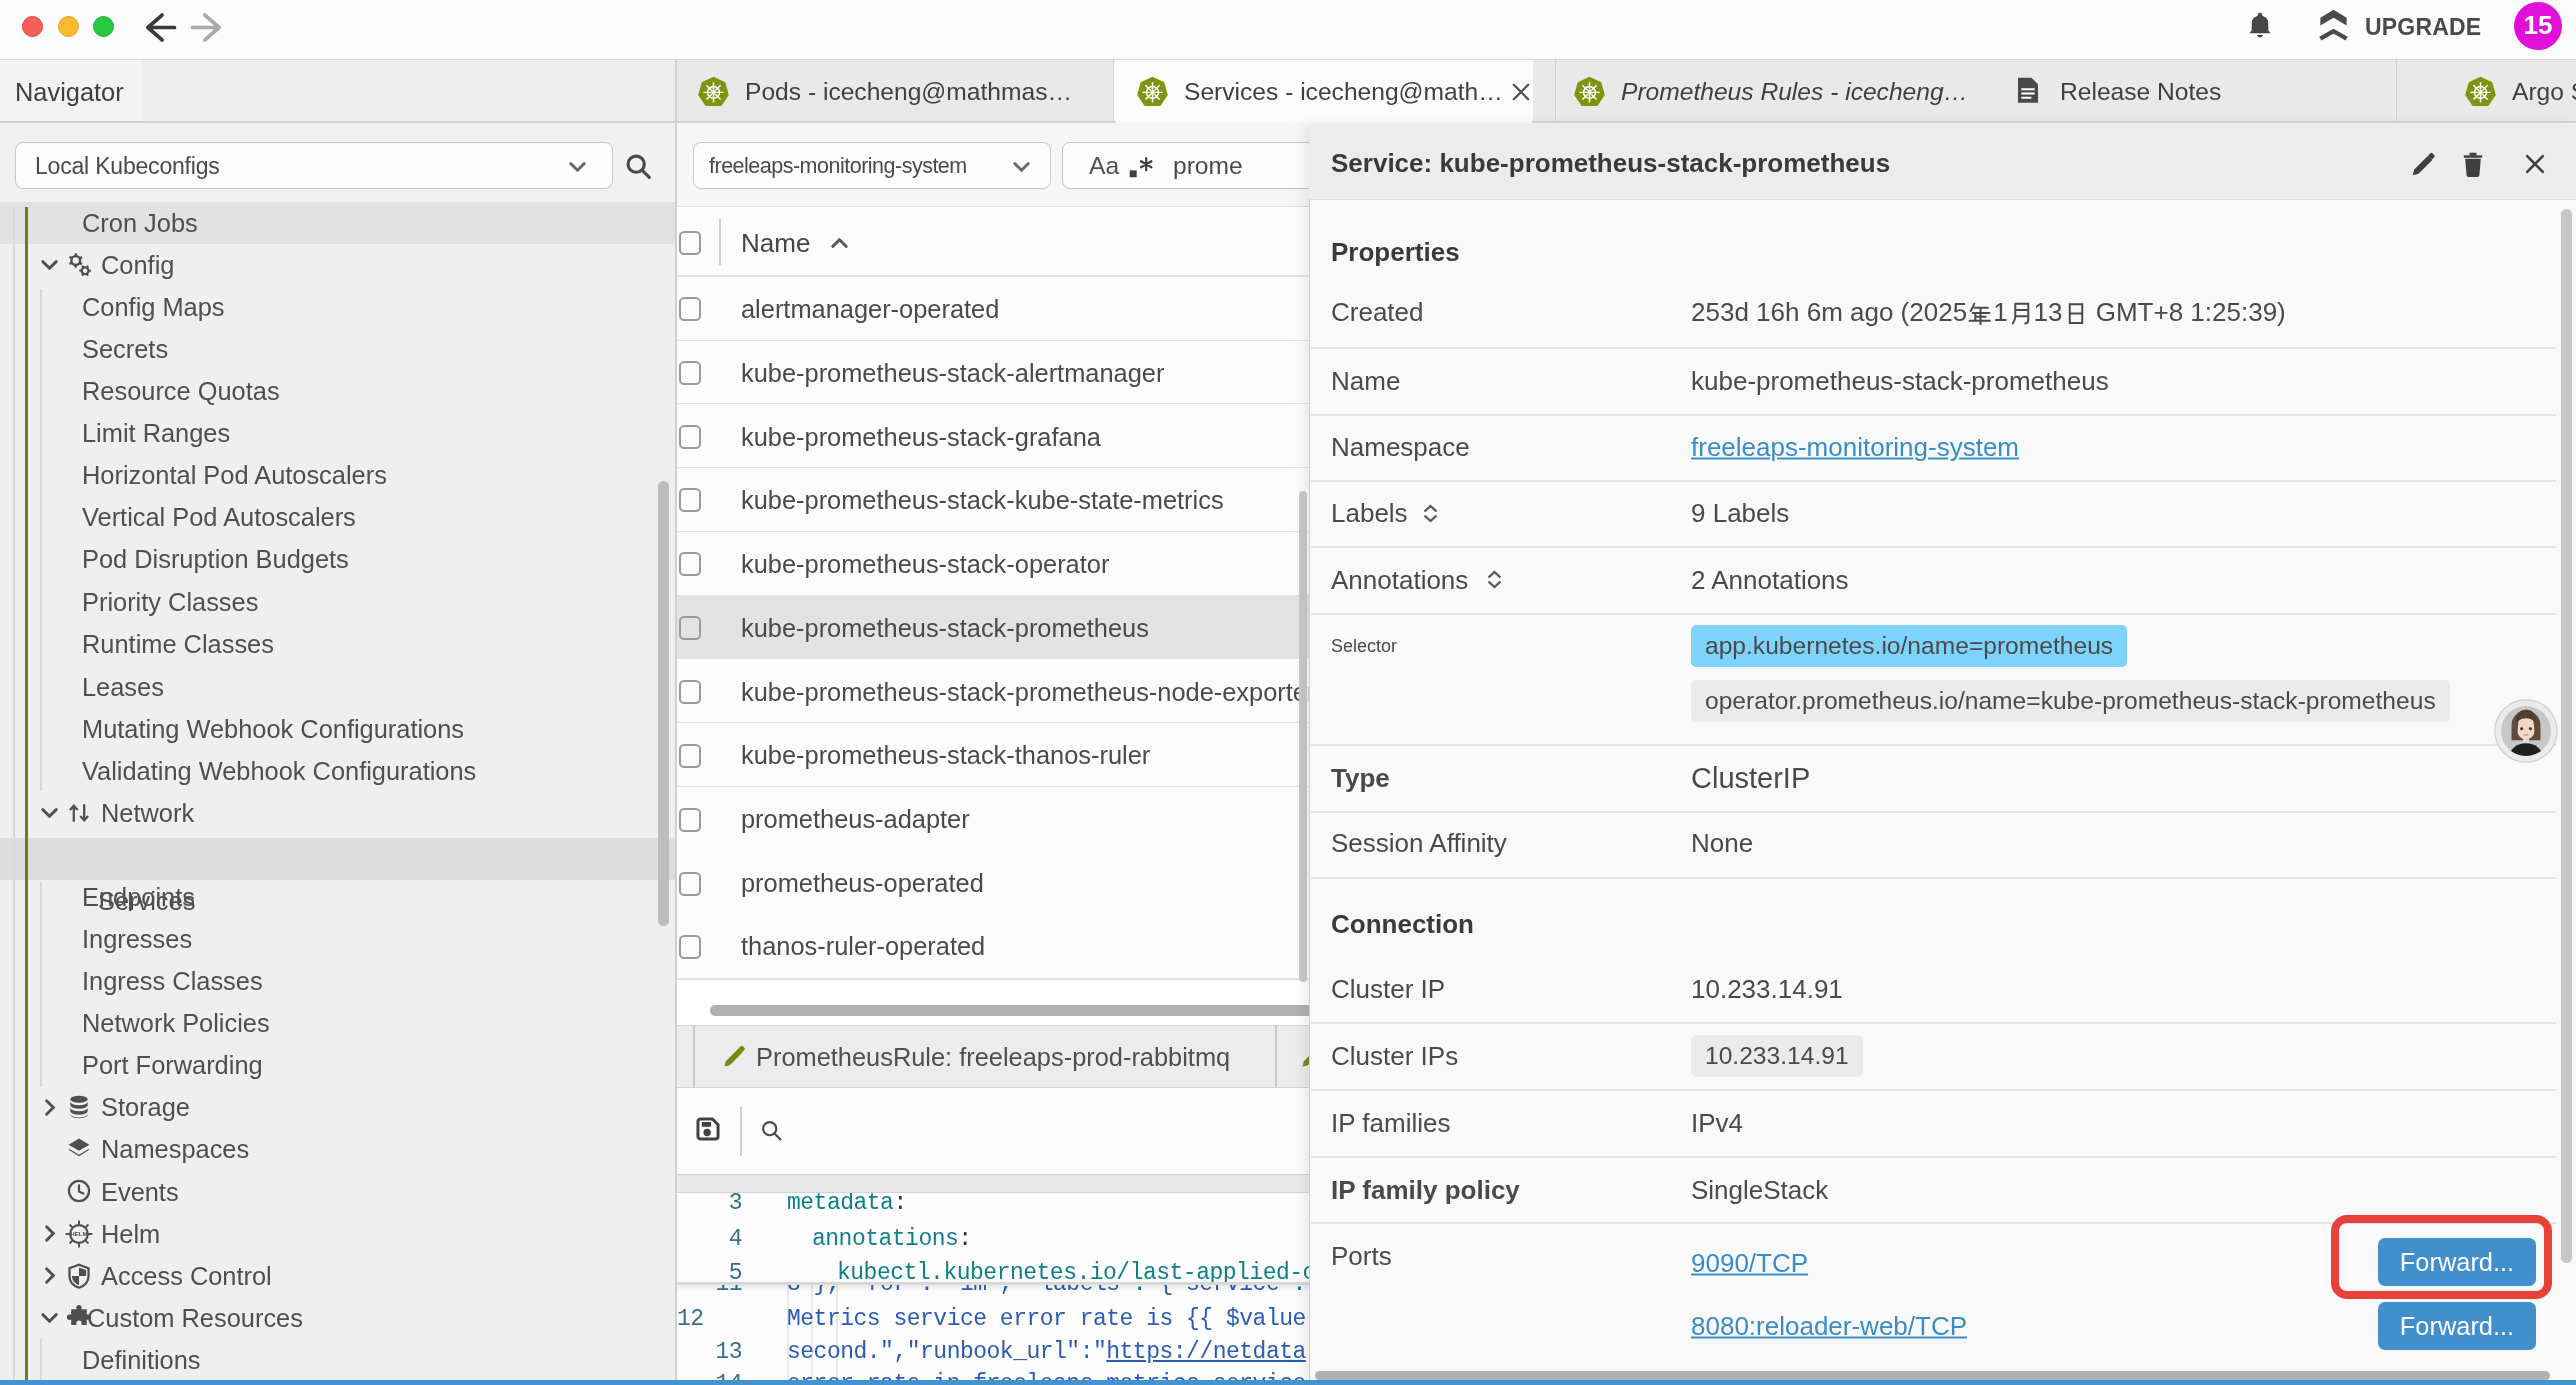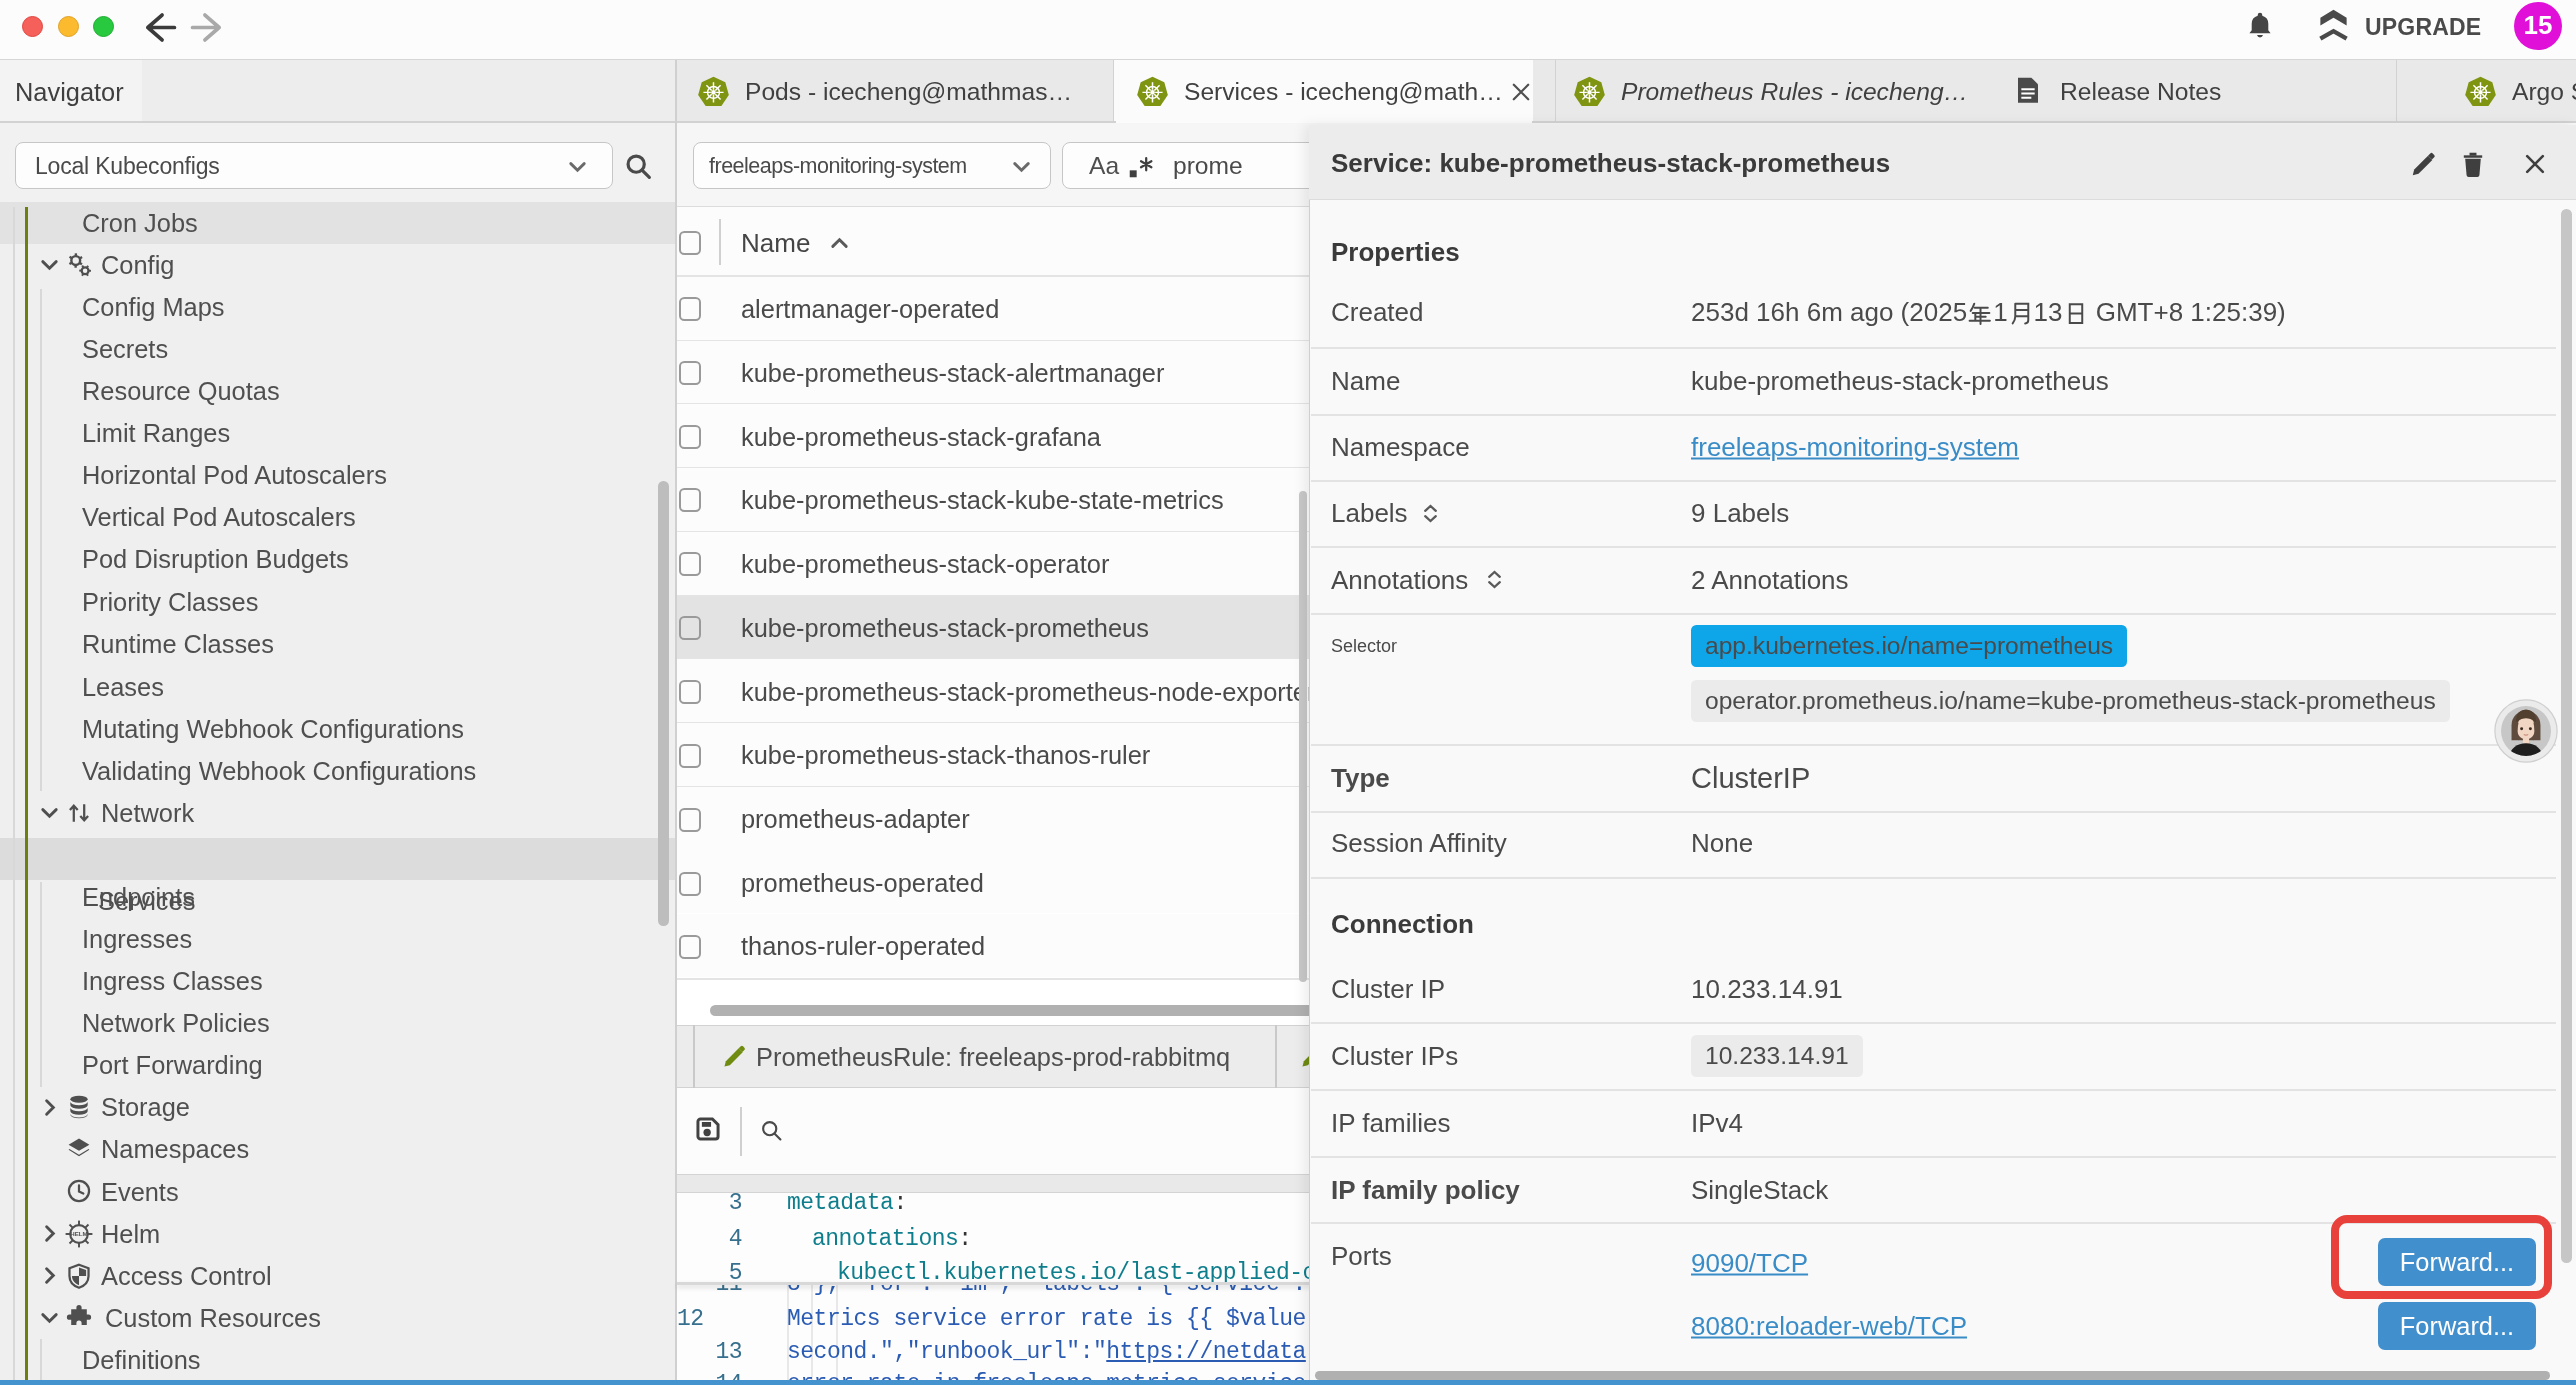--- a/index.html
+++ b/index.html
@@ -210,21 +210,21 @@
     <path d="M15 5.2 L23.2 8.2 V15 H15 Z" fill="#4f4f4f"></path>
     <path d="M15 15 V25.6 C10.5 23.8 7 20.3 6.9 15 Z" fill="#4f4f4f"></path>
   </svg>
 <div class="lbl" style="left:101px;top:1276px;transform:translateY(-50%);font-size:25.4px;color:#4f4f4f;font-weight:400;">Access Control</div>
 <svg style="position:absolute;left:38px;top:1306px" width="23" height="23" viewBox="0 0 24 24">
     <path d="M5 9 L12 16 L19 9" stroke="#4f4f4f" stroke-width="3" fill="none" stroke-linecap="round"></path>
   </svg>
 <svg style="position:absolute;left:66px;top:1305px" width="26" height="26" viewBox="0 0 30 30">
     <path fill="#4f4f4f" d="M12 3 a3 3 0 0 1 6 0 v2 h6 v6 h2 a3 3 0 0 1 0 6 h-2 v6 h-6 v-2 a3 3 0 0 0 -6 0 v2 H6 v-6 H4 a3 3 0 0 1 0 -6 h2 V5 h6 z"></path>
   </svg>
-<div class="lbl" style="left:105px;top:1318px;transform:translateY(-50%);font-size:25.4px;color:#4f4f4f;font-weight:400;">Custom Resources</div>
+<div class="lbl" style="left:87px;top:1318px;transform:translateY(-50%);font-size:25.4px;color:#4f4f4f;font-weight:400;">Custom Resources</div>
 <div class="lbl" style="left:82px;top:1360px;transform:translateY(-50%);font-size:25.4px;color:#4f4f4f;font-weight:400;">Definitions</div>
 <div class="abs" style="left:658px;top:481px;width:10.5px;height:445px;background:#bdbdbd;border-radius:5.3px"></div>
 <div class="abs" style="left:677px;top:207px;width:1377px;height:70px;background:#fcfcfc"></div>
 <div style="position:absolute;left:679px;top:231px;width:22px;height:24px;border:2.5px solid #9a9a9a;border-radius:5.3px;background:transparent"></div>
 <div class="abs" style="left:719px;top:219px;width:1.8px;height:46px;background:#d0d0d0"></div>
 <div class="lbl" style="left:741px;top:243px;transform:translateY(-50%);font-size:26px;color:#454545;font-weight:400;">Name</div>
 <svg style="position:absolute;left:828px;top:232px" width="23" height="23" viewBox="0 0 24 24">
     <path d="M5 15 L12 8 L19 15" stroke="#5a5a5a" stroke-width="3" fill="none" stroke-linecap="round"></path>
   </svg>
 <div class="abs" style="left:677px;top:275px;width:1377px;height:1.8px;background:#e4e4e4"></div>
@@ -364,21 +364,21 @@
 <div class="lbl" style="left:1331px;top:580px;transform:translateY(-50%);font-size:26px;color:#4a4a4a;font-weight:400;">Annotations</div>
 <svg style="position:absolute;left:1483px;top:568px" width="23" height="23" viewBox="0 0 26 26">
     <g stroke="#5a5a5a" stroke-width="2.6" fill="none" stroke-linecap="round">
       <path d="M7 10 L13 4.5 L19 10"></path>
       <path d="M7 16 L13 21.5 L19 16"></path>
     </g>
   </svg>
 <div class="lbl" style="left:1691px;top:580px;transform:translateY(-50%);font-size:26px;color:#4a4a4a">2 Annotations</div>
 <div class="abs" style="left:1311px;top:613px;width:1245px;height:1.8px;background:#e3e3e3"></div>
 <div class="lbl" style="left:1331px;top:646px;transform:translateY(-50%);font-size:18px;color:#4a4a4a;font-weight:400;">Selector</div>
-<div class="lbl" style="left:1691px;top:646px;transform:translateY(-50%);background:#0ea5e9;border-radius:5.3px;padding:7px 14px;font-size:24.6px;color:#4a4a4a">app.kubernetes.io/name=prometheus</div>
+<div class="lbl" style="left:1691px;top:646px;transform:translateY(-50%);background:#7dd3fc;border-radius:5.3px;padding:7px 14px;font-size:24.6px;color:#4a4a4a">app.kubernetes.io/name=prometheus</div>
 <div class="lbl" style="left:1691px;top:701px;transform:translateY(-50%);background:#ebebeb;border-radius:5.3px;padding:7px 14px;font-size:24.6px;color:#4a4a4a">operator.prometheus.io/name=kube-prometheus-stack-prometheus</div>
 <div class="abs" style="left:1311px;top:744px;width:1245px;height:1.8px;background:#e3e3e3"></div>
 <div class="lbl" style="left:1331px;top:778px;transform:translateY(-50%);font-size:26px;color:#4a4a4a;font-weight:700;">Type</div>
 <div class="lbl" style="left:1691px;top:778px;transform:translateY(-50%);font-size:29px;color:#4a4a4a">ClusterIP</div>
 <div class="abs" style="left:1311px;top:811px;width:1245px;height:1.8px;background:#e3e3e3"></div>
 <div class="lbl" style="left:1331px;top:843px;transform:translateY(-50%);font-size:26px;color:#4a4a4a;font-weight:400;">Session Affinity</div>
 <div class="lbl" style="left:1691px;top:843px;transform:translateY(-50%);font-size:26px;color:#4a4a4a">None</div>
 <div class="abs" style="left:1311px;top:877px;width:1245px;height:1.8px;background:#e3e3e3"></div>
 <div class="lbl" style="left:1331px;top:924px;transform:translateY(-50%);font-size:26px;color:#3a3a3a;font-weight:700;">Connection</div>
 <div class="lbl" style="left:1331px;top:989px;transform:translateY(-50%);font-size:26px;color:#4a4a4a;font-weight:400;">Cluster IP</div>

